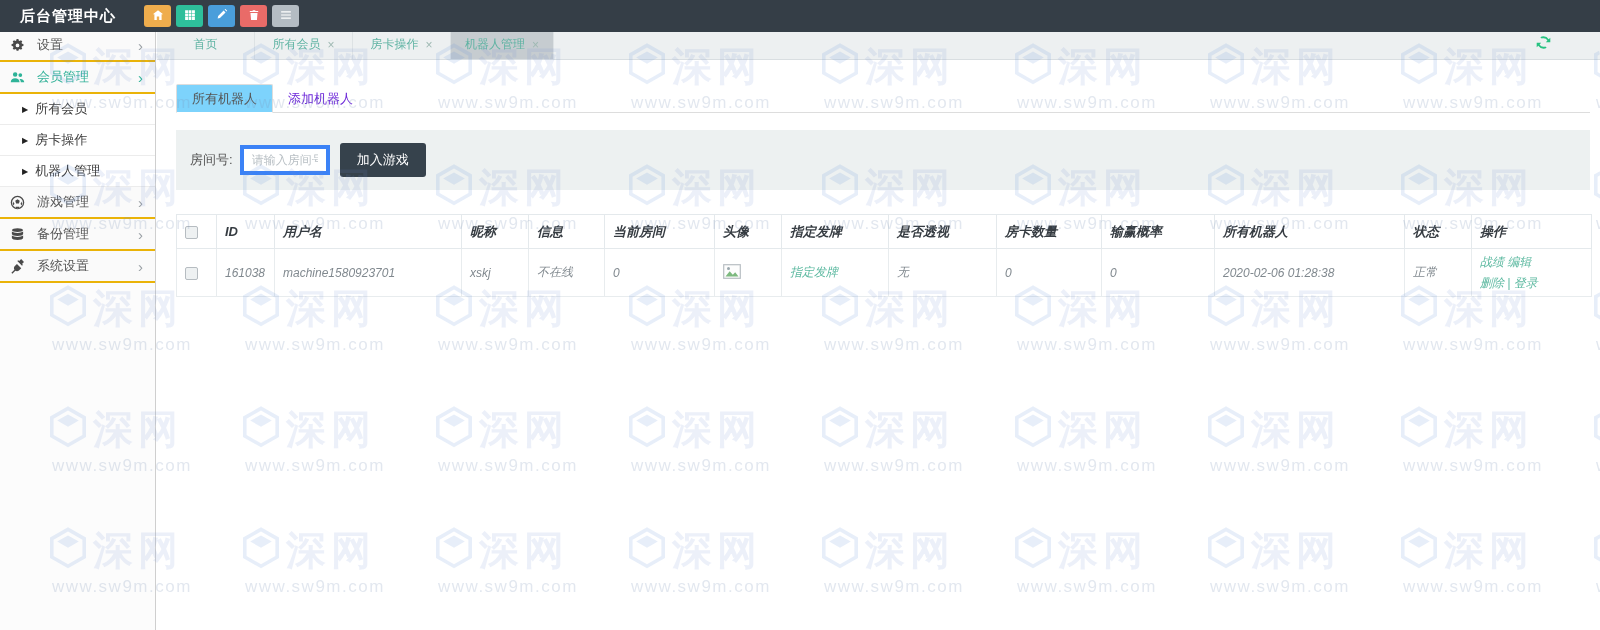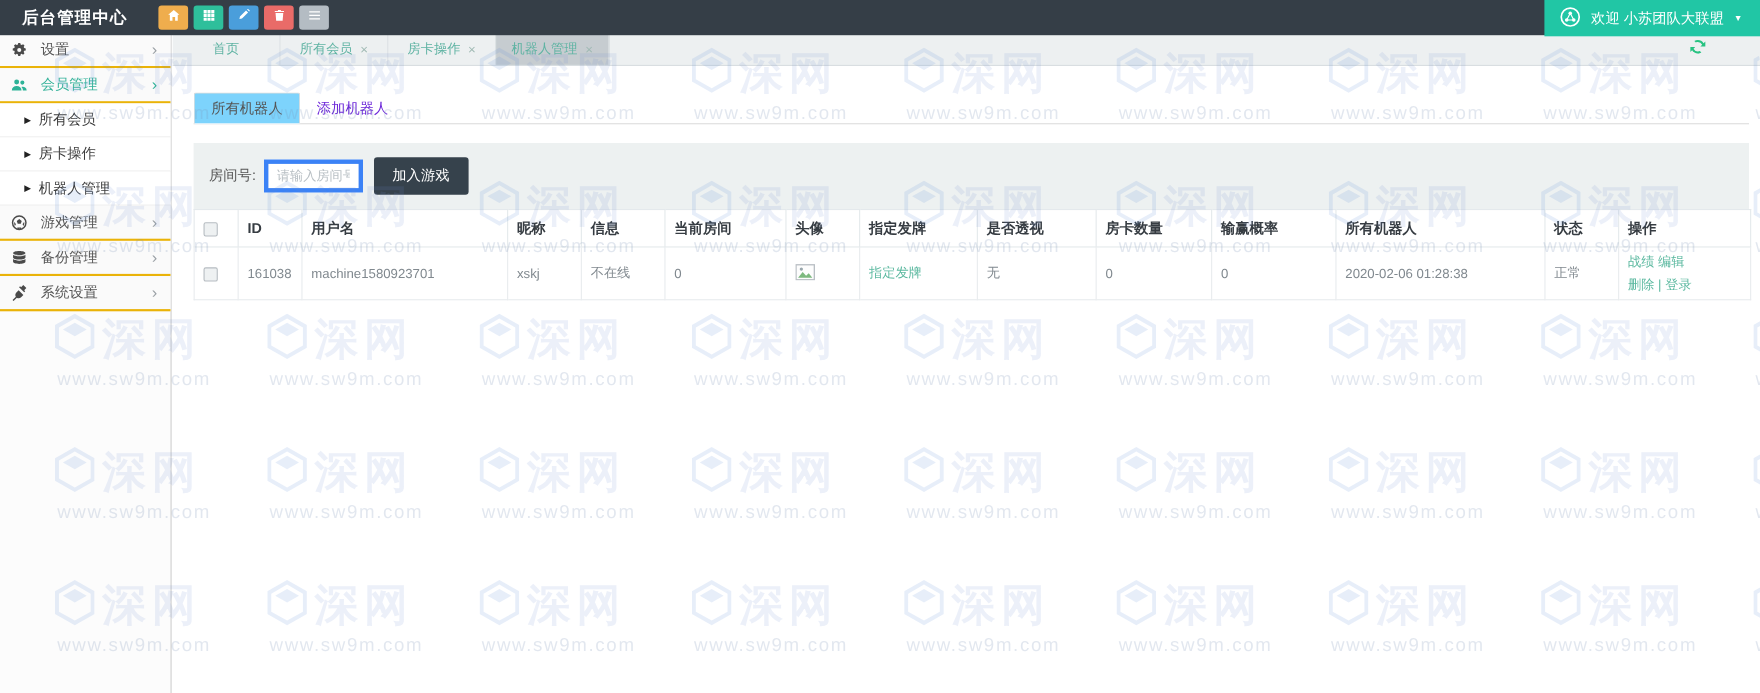--- a/index.html
+++ b/index.html
@@ -97,21 +97,21 @@
     padding:0 8px; font-size:12px; color:#333; outline:none;
     font-family:"Liberation Sans","DejaVu Sans",sans-serif;
   }
   .room-input::placeholder { color:#b8bfc4; }
   .join-btn {
     margin-left:10px; height:34px; padding:0 17px; background:#36424c; color:#fff;
     border:none; border-radius:3px; font-size:13px; cursor:pointer;
     font-family:"Liberation Sans","DejaVu Sans",sans-serif;
   }
 
-  table.robots { margin-top:0; border-collapse:collapse; table-layout:fixed; width:1414px; }
+  table.robots { margin-top:24px; border-collapse:collapse; table-layout:fixed; width:1414px;font-style:italic; }
   table.robots th {
     height:34px; text-align:left; padding:0 8px; font-size:13px; color:#363c42;
     border:1px solid #e4e9ec; font-weight:bold; background:#fff; white-space:nowrap; overflow:hidden;
   }
   table.robots td {
     height:48px; padding:0 8px; font-size:12px; color:#81898f;
     border:1px solid #e8ecee; background:#fff; white-space:nowrap; overflow:hidden;
   }
   .cb {
     display:inline-block; width:13px; height:13px; border:1px solid #b6bcc1;
@@ -165,33 +165,20 @@
             <path d="M6.2 1.5h3.6v1.2h3.8V4H2.4V2.7h3.8V1.5zM3.3 5.2h9.4l-.8 9.3H4.1l-.8-9.3z"></path>
           </svg></span>
     </span>
     <span class="qbtn c-list">
       <span><svg viewBox="0 0 16 16" width="12" height="12" fill="#fff">
             <path d="M1.5 3h13v1.6h-13zM1.5 7.2h13v1.6h-13zM1.5 11.4h13V13h-13z"></path>
           </svg></span>
     </span>
   </div>
 
-  <div class="welcome">
-    <span>
-      <svg viewBox="0 0 20 20" width="19" height="19">
-        <circle cx="10" cy="10" r="8.6" fill="none" stroke="#fff" stroke-width="1.6"></circle>
-        <circle cx="10" cy="6.3" r="1.7" fill="#fff"></circle>
-        <circle cx="6.6" cy="12.8" r="1.7" fill="#fff"></circle>
-        <circle cx="13.4" cy="12.8" r="1.7" fill="#fff"></circle>
-        <path d="M10 6.3L6.6 12.8M10 6.3l3.4 6.5M6.6 12.8h6.8" stroke="#fff" stroke-width="1.1" fill="none"></path>
-      </svg>
-    </span>
-    <span>欢迎 小苏团队大联盟</span>
-    <span class="caret">▼</span>
-  </div>
 
   <div class="sidebar">
     <div class="side-item">
       <span class="s-icon">
           <svg viewBox="0 0 16 16">
             <path d="M6.5 0.8h2l.3 1.5a4.6 4.6 0 011.1.5l1.3-.8 1.4 1.4-.8 1.3c.2.3.4.7.5 1.1l1.5.3v2l-1.5.3a4.6 4.6 0 01-.5 1.1l.8 1.3-1.4 1.4-1.3-.8a4.6 4.6 0 01-1.1.5l-.3 1.5h-2l-.3-1.5a4.6 4.6 0 01-1.1-.5l-1.3.8-1.4-1.4.8-1.3a4.6 4.6 0 01-.5-1.1l-1.5-.3v-2l1.5-.3c.1-.4.3-.8.5-1.1l-.8-1.3L3.8 2l1.3.8c.3-.2.7-.4 1.1-.5l.3-1.5zM7.5 5.6a2 2 0 100 4 2 2 0 000-4z" transform="translate(0.5,0.3)"></path>
           </svg>
         </span>
       <span>设置</span>
       <span class="chev">›</span>

